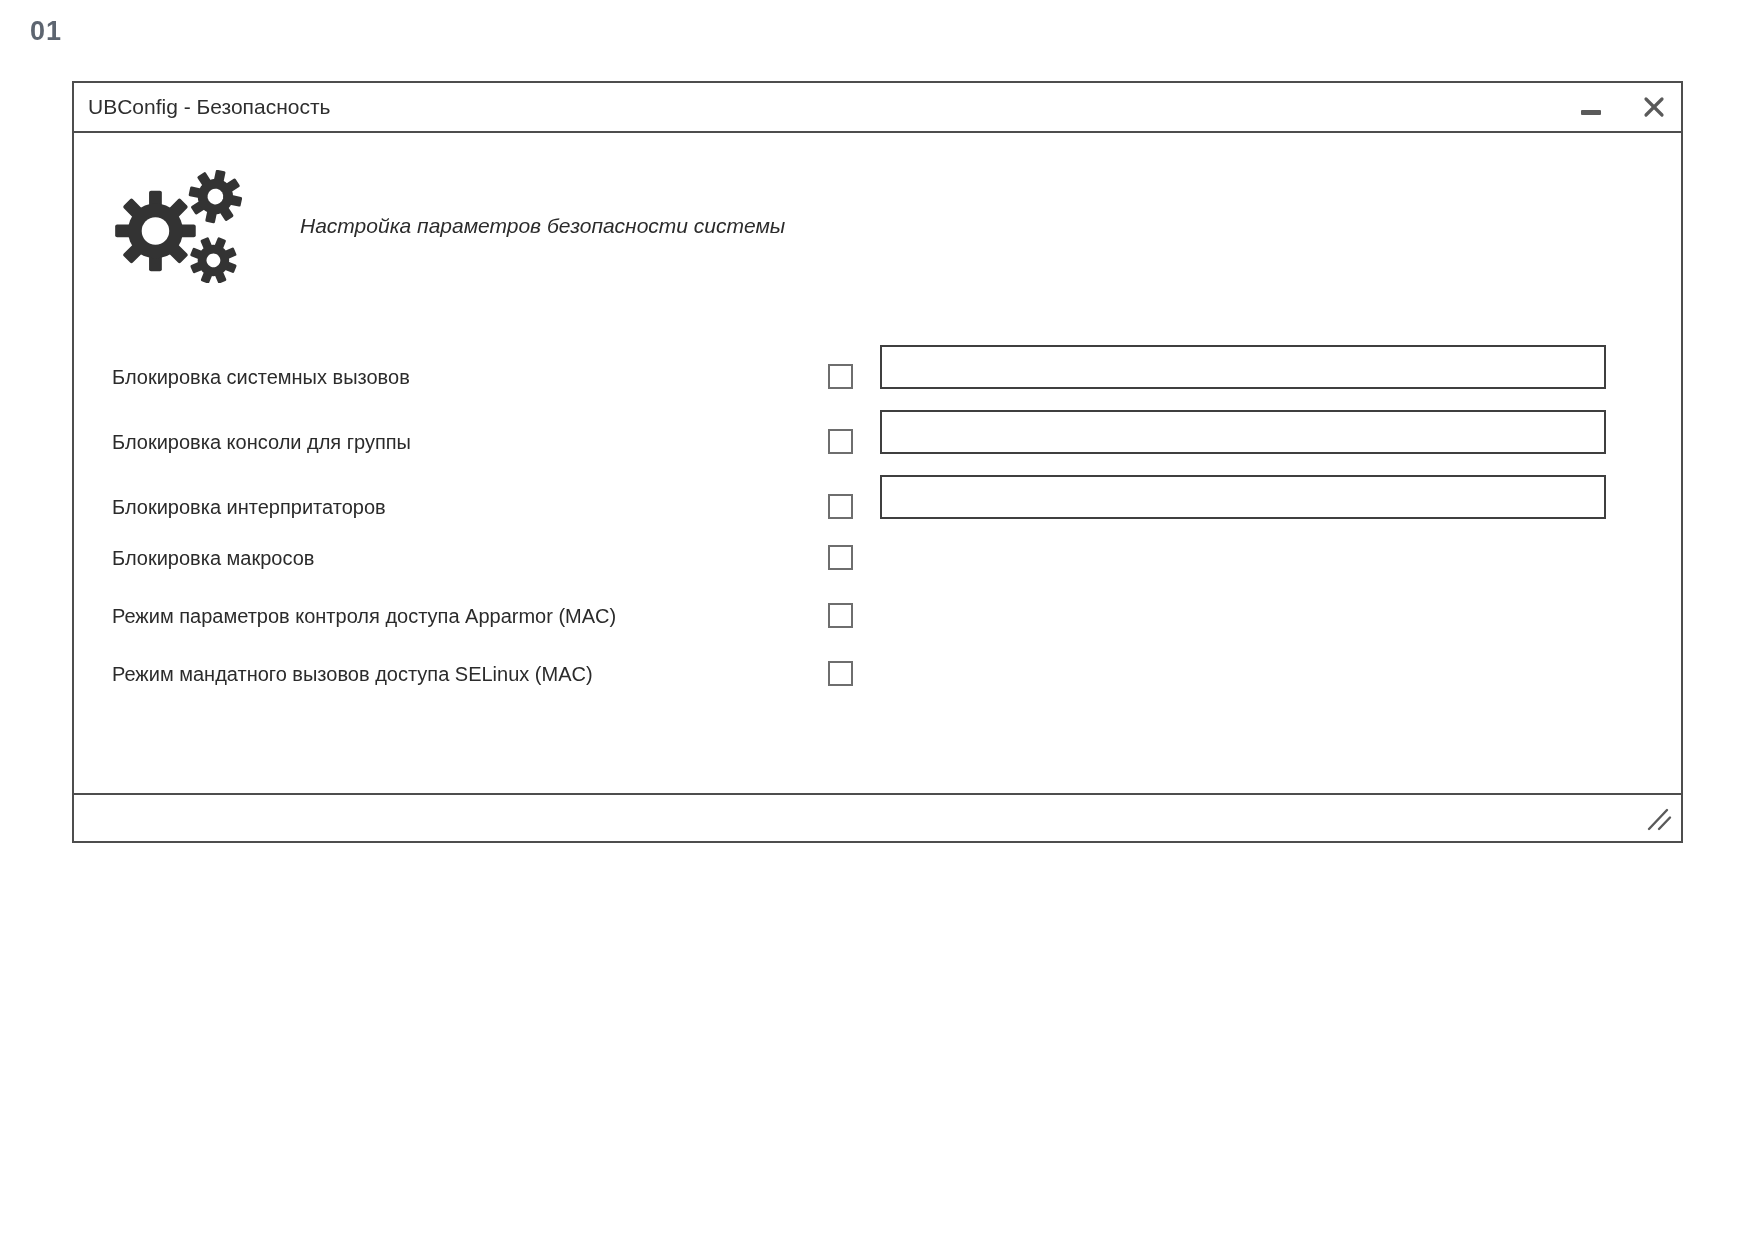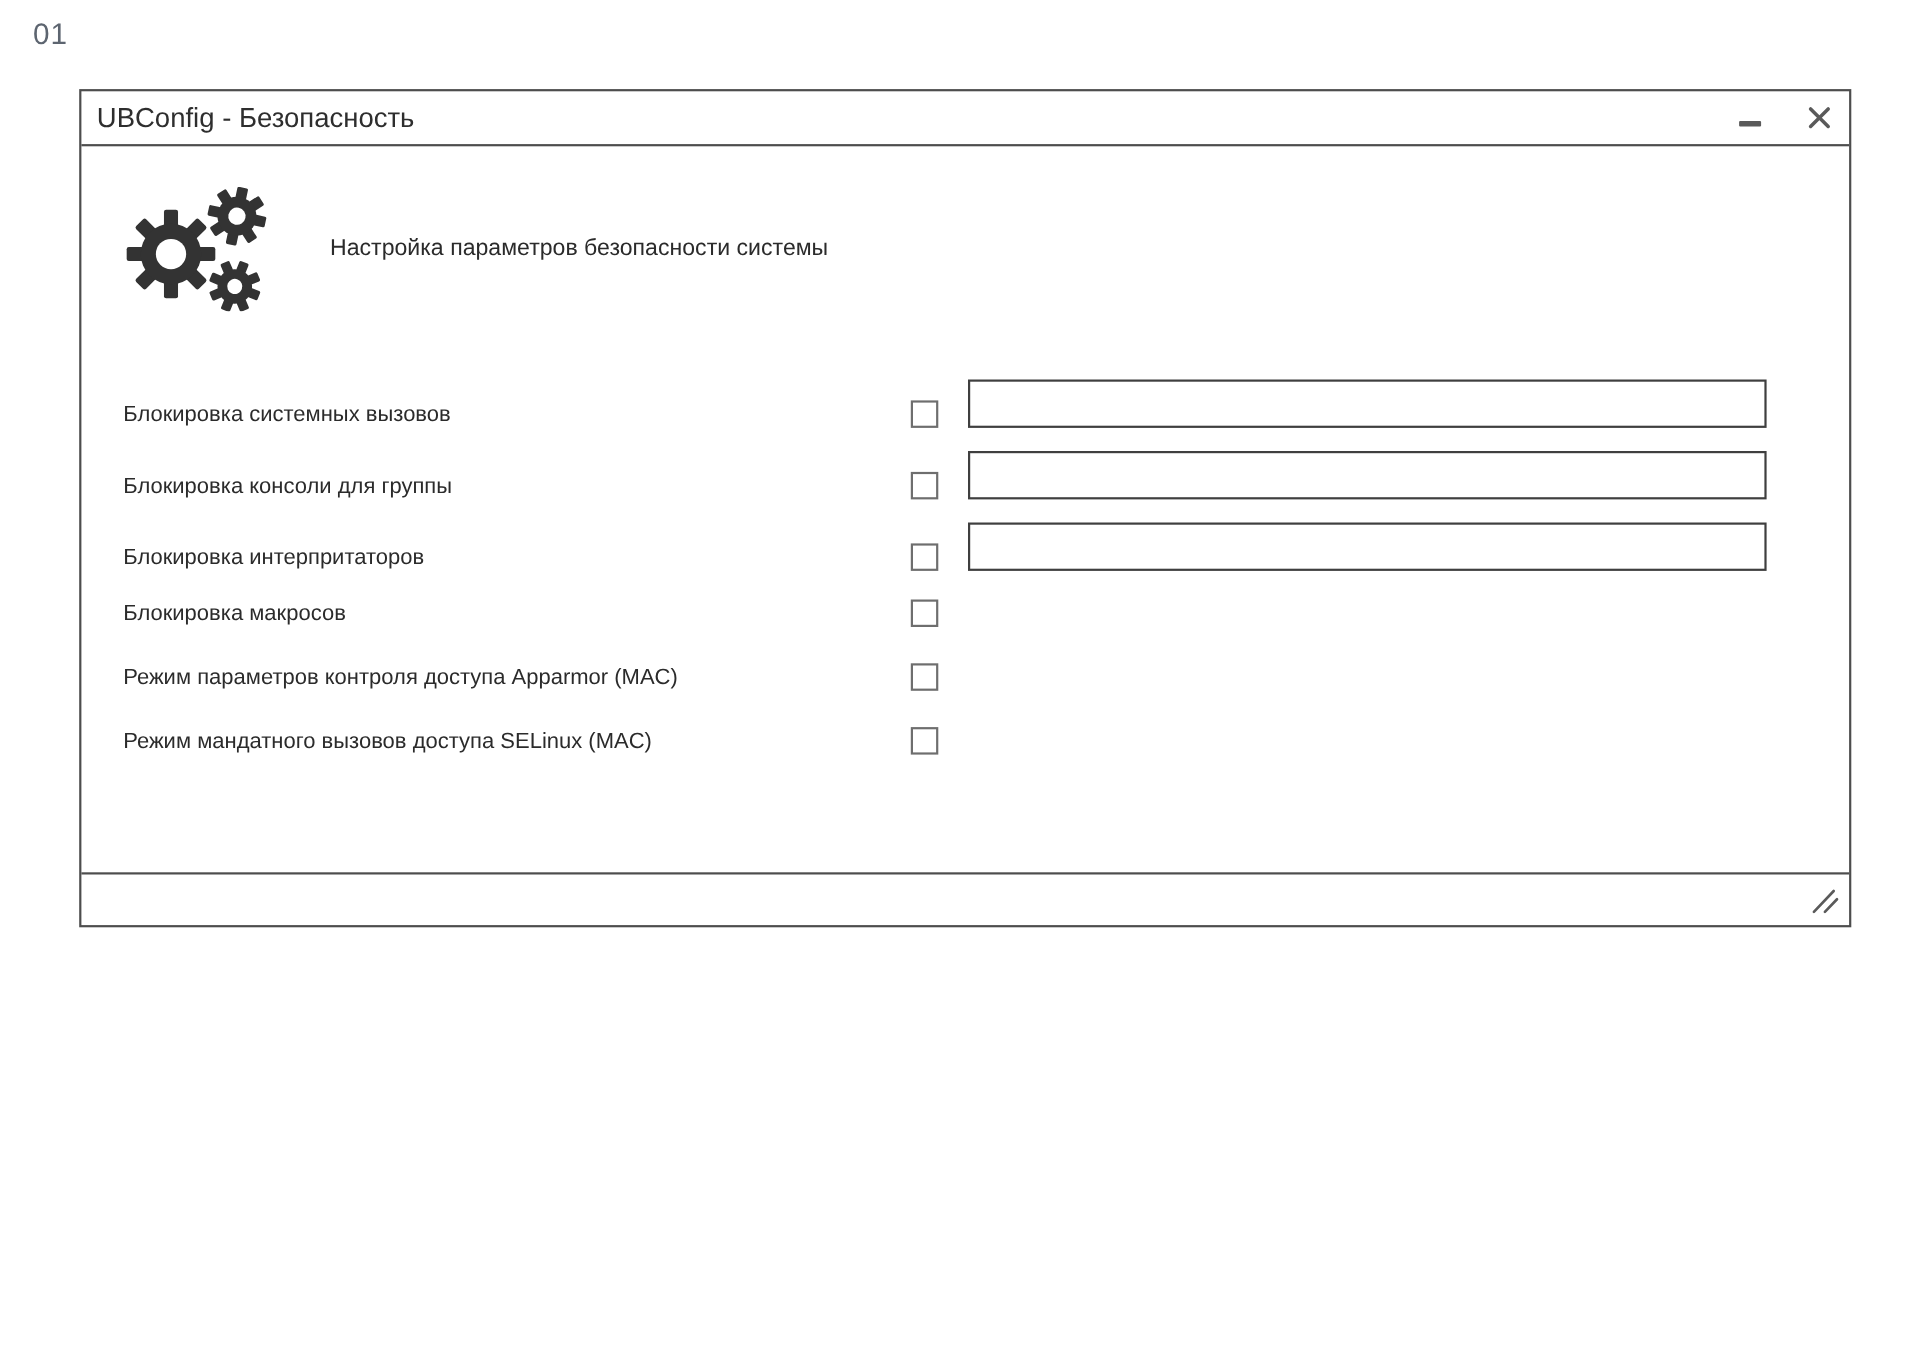--- a/index.html
+++ b/index.html
@@ -1,38 +1,38 @@
 <!DOCTYPE html>
 <html><head>
 <meta charset="utf-8">
 <style>
   * { margin:0; padding:0; box-sizing:border-box; }
   html,body { width:1753px; height:1240px; background:#ffffff;
               font-family:"Liberation Sans", sans-serif; position:relative; overflow:hidden; }
 
   .figure-number { position:absolute; left:30px; top:16px; font-size:27px;
-                   font-weight:normal; color:#5d6570; letter-spacing:1px; }
+                   font-weight:bold; color:#5d6570; letter-spacing:1px; }
 
   .window { position:absolute; left:72px; top:81px; width:1611px; height:762px;
             background:#ffffff; border:2px solid #4d4d4d; display:flex; flex-direction:column; }
 
   .titlebar { height:50px; flex-shrink:0; border-bottom:2px solid #4d4d4d;
               display:flex; align-items:center; padding:0 16px 0 14px; }
-  .titlebar-title { font-size:25px; color:#2e2e2e; }
+  .titlebar-title { font-size:21px; color:#2e2e2e; }
   .titlebar-buttons { margin-left:auto; display:flex; align-items:center; gap:42px; }
   .min-btn { width:20px; height:5px; background:#5a5a5a; border-radius:1px;
              margin-top:10px; cursor:pointer; }
   .close-btn { width:22px; height:22px; cursor:pointer; display:flex;
                align-items:center; justify-content:center; }
 
   .content { flex:1; padding:26px 30px 0 38px; overflow:hidden; }
 
   .header-row { display:flex; align-items:center; height:122px; margin:6px 0 56px 0; }
   .gears-icon { width:138px; height:113px; flex-shrink:0; }
-  .header-text { margin-left:50px; font-size:21px; color:#2b2b2b; }
+  .header-text { margin-left:50px; font-size:21px; color:#2b2b2b;font-style:italic; }
 
   .form-row { display:flex; align-items:flex-end; height:46px; margin-bottom:19px; }
   .form-row.no-input { height:32px; margin-bottom:26px; }
   .row-label { width:716px; flex-shrink:0; font-size:20px; color:#2b2b2b; }
   .checkbox { width:25px; height:25px; flex-shrink:0; border:2px solid #6e6e6e;
               background:#ffffff; cursor:pointer; }
   .row-input { margin-left:27px; width:726px; height:44px; border:2px solid #3f3f3f;
                background:#ffffff; font-size:19px; padding:0 10px;
                font-family:"Liberation Sans", sans-serif; color:#2b2b2b; outline:none; }
 

